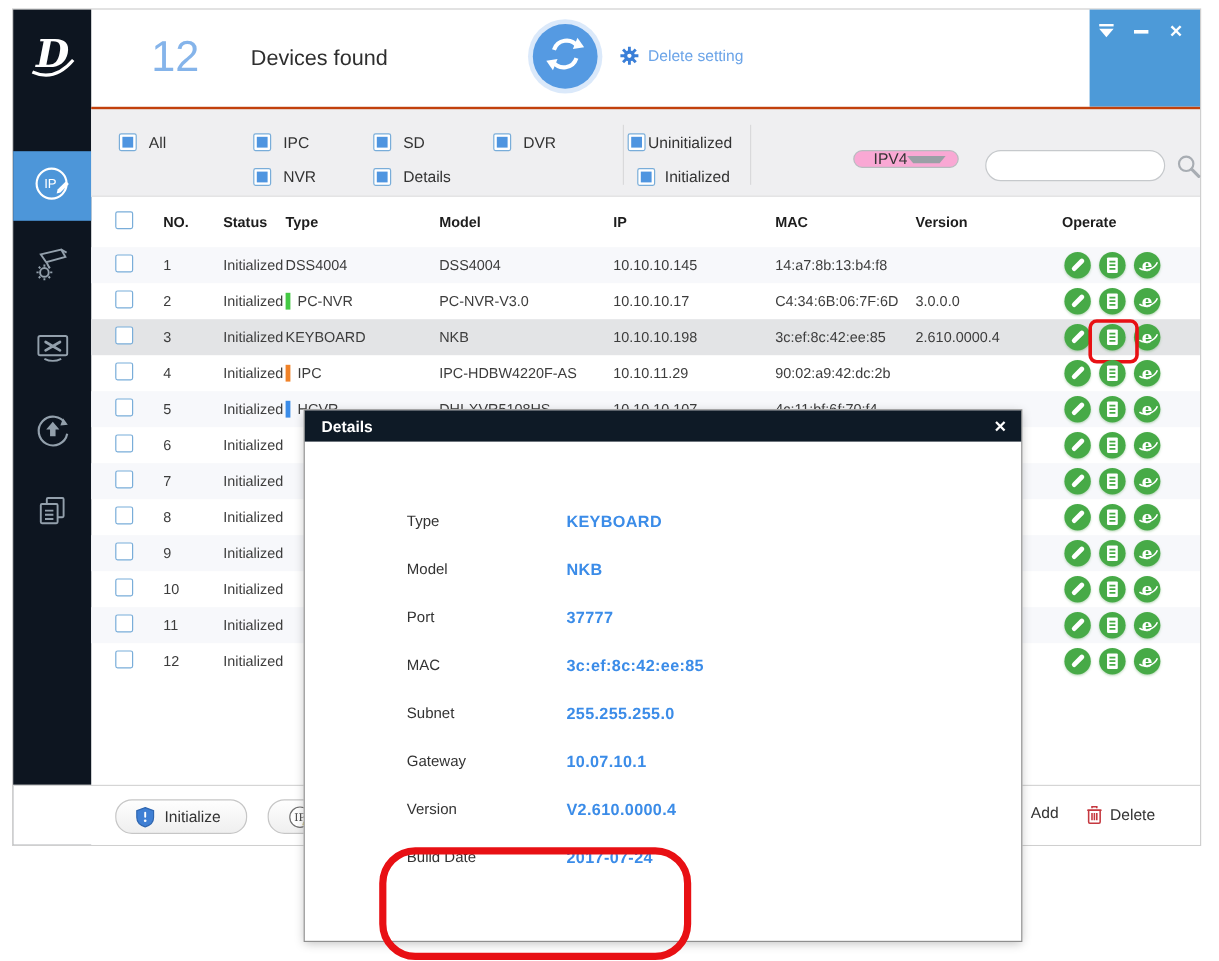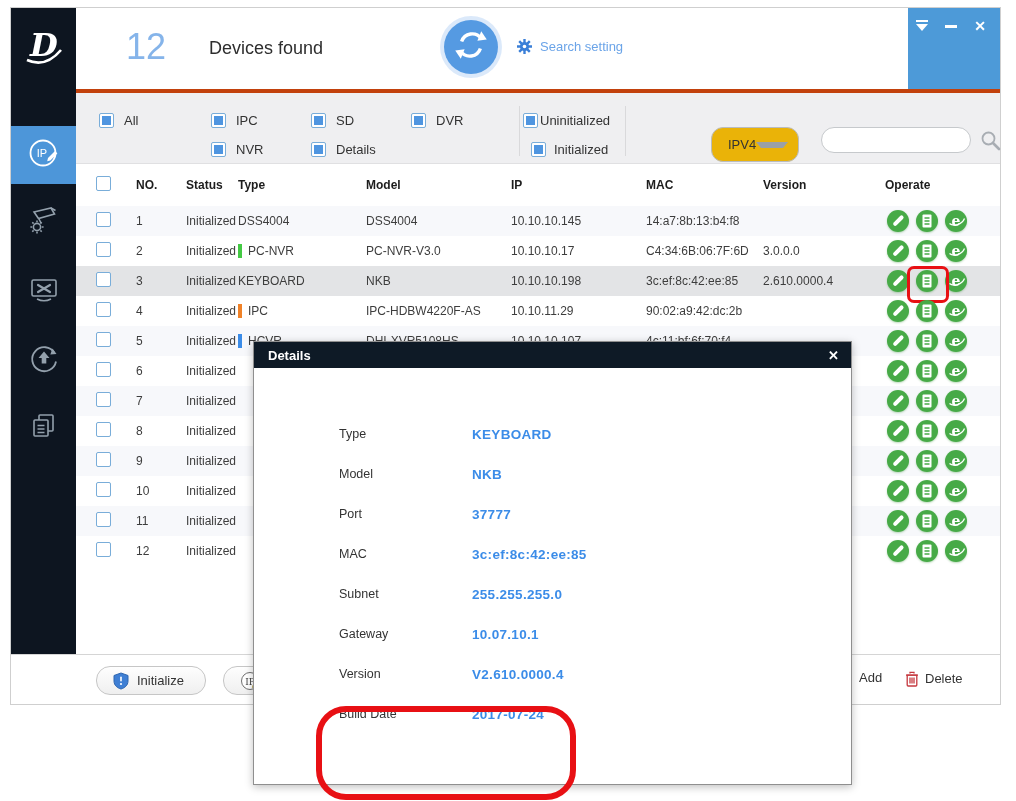--- a/index.html
+++ b/index.html
@@ -23,27 +23,27 @@
   
   .titlebar { position:absolute; right:0; top:0; width:92px; height:81px; background:#4d9ad8; }
   .tb-btn { position:absolute; top:10px; width:16px; height:16px; display:flex; align-items:center; justify-content:center; cursor:pointer; color:#fff; }
   .tb-collapse { left:6px; }
   .tb-collapse .bar { position:absolute; top:2px; left:2px; width:12px; height:2px; background:#fff; }
   .tb-collapse .tri { position:absolute; top:6px; left:2px; width:0; height:0; border-left:6px solid transparent; border-right:6px solid transparent; border-top:7px solid #fff; }
   .tb-min { left:35px; } .tb-min .bar { width:12px; height:3px; background:#fff; }
   .tb-close { left:64px; font-size:14px; font-weight:bold; }
 
   
-  .filterbar { position:absolute; left:65px; top:81px; right:0; height:75px; background:#efeff1; border-top:4px solid #c2410c; border-bottom:1px solid #e0e0e2; }
+  .filterbar { position:absolute; left:65px; top:81px; right:0; height:75px; background:#efeff1; border-top:2px solid #c2410c; border-bottom:1px solid #e0e0e2; }
   .cbx { width:15px; height:15px; border:1px solid #79add9; border-radius:2px; background:#fff; position:relative; display:inline-block; cursor:pointer; flex:none; }
   .cbx.checked::after { content:""; position:absolute; inset:2px; background:#4f95e0; }
   .fcb { position:absolute; display:flex; align-items:center; gap:10px; }
   .fcb span { font-size:13px; color:#333; }
   .fdiv { position:absolute; top:13px; width:1px; height:50px; background:#d9d9db; }
-  .select { position:absolute; left:635px; top:34px; width:88px; height:35px; background:#eab308; border:1px solid #b9bcc0; border-radius:12px; display:flex; align-items:center; padding:0 10px 0 16px; cursor:pointer; }
+  .select { position:absolute; left:635px; top:34px; width:88px; height:15px; background:#f9a8d4; border:1px solid #b9bcc0; border-radius:12px; display:flex; align-items:center; padding:0 10px 0 16px; cursor:pointer; }
   .select span { font-size:13px; color:#333; flex:1; }
   .select .tri { width:0; height:0; border-left:5px solid transparent; border-right:5px solid transparent; border-top:6px solid #9aa0a6; }
   .search-input { position:absolute; left:745px; top:34px; width:150px; height:26px; background:#fff; border:1px solid #c6c9cc; border-radius:13px; font-size:12px; padding:0 10px; color:#333; outline:none; }
   .mag { position:absolute; left:903px; top:36px; cursor:pointer; }
 
   
   .thead, .trow { display:grid; grid-template-columns:40px 50px 52px 128px 145px 135px 117px 122px 1fr; padding-left:20px; align-items:center; }
   .thead { position:absolute; left:65px; right:0; top:156px; height:42px; font-size:12px; font-weight:bold; color:#1d1d1d; }
   .tbody { position:absolute; left:65px; right:0; top:198px; }
   .trow { height:30px; font-size:12px; color:#3d3d3d; cursor:pointer; }
@@ -149,21 +149,21 @@
   <div class="search-setting">
     <span style="display:flex">
       <svg width="17" height="17" viewBox="0 0 17 17">
         <g stroke="#3a7fd8" stroke-width="2.4">
             <path d="M8.5 1v15 M1 8.5h15 M3.2 3.2l10.6 10.6 M3.2 13.8L13.8 3.2"></path>
           </g>
         <circle cx="8.5" cy="8.5" r="4.6" fill="#3a7fd8"></circle>
         <circle cx="8.5" cy="8.5" r="1.8" fill="#fff"></circle>
       </svg>
     </span>
-    <span>Search setting</span>
+    <span>Delete setting</span>
   </div>
 
   <div class="titlebar">
     <div class="tb-btn tb-collapse">
         <span class="bar"></span>
         <span class="tri"></span>
       </div>
     <div class="tb-btn tb-min">
         <span class="bar"></span>
       </div>

